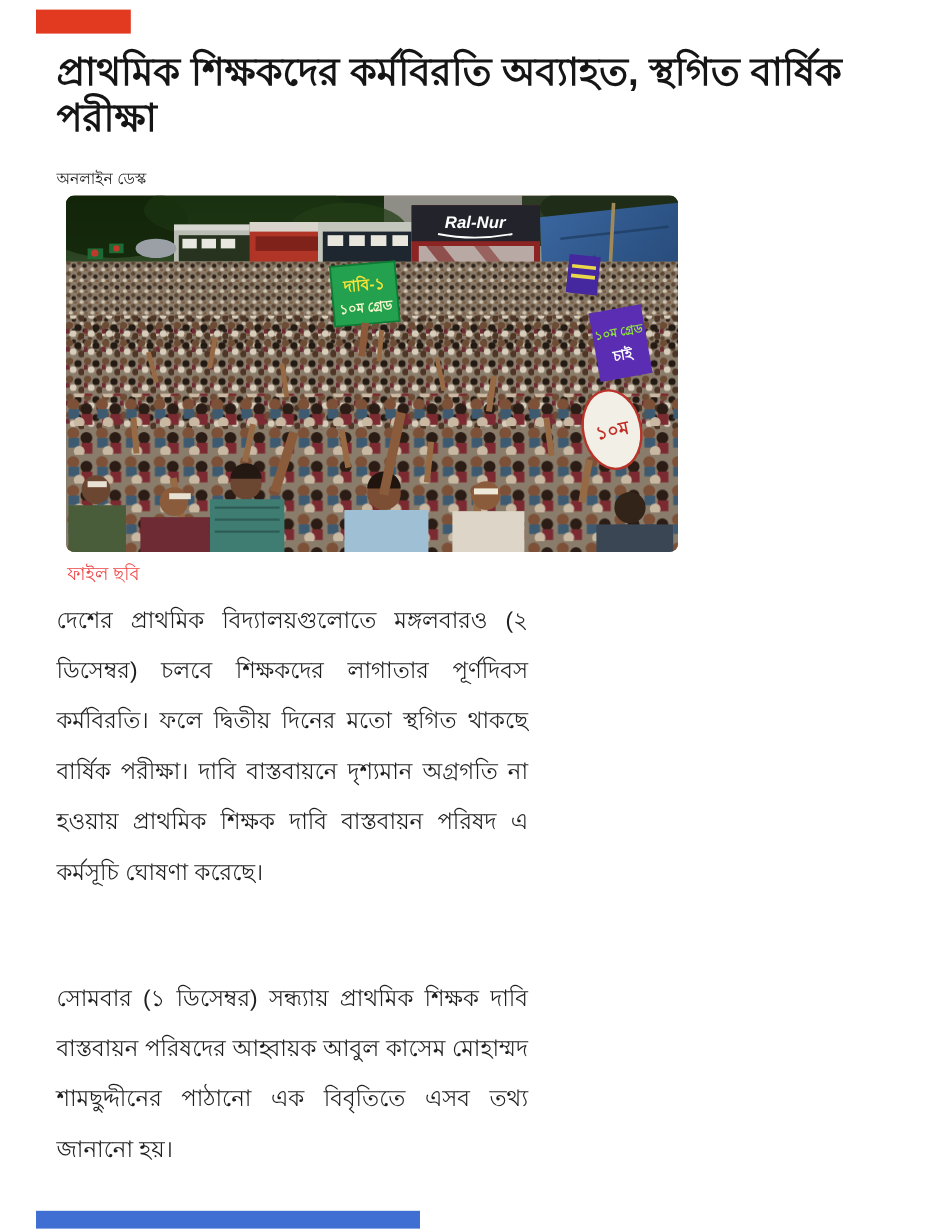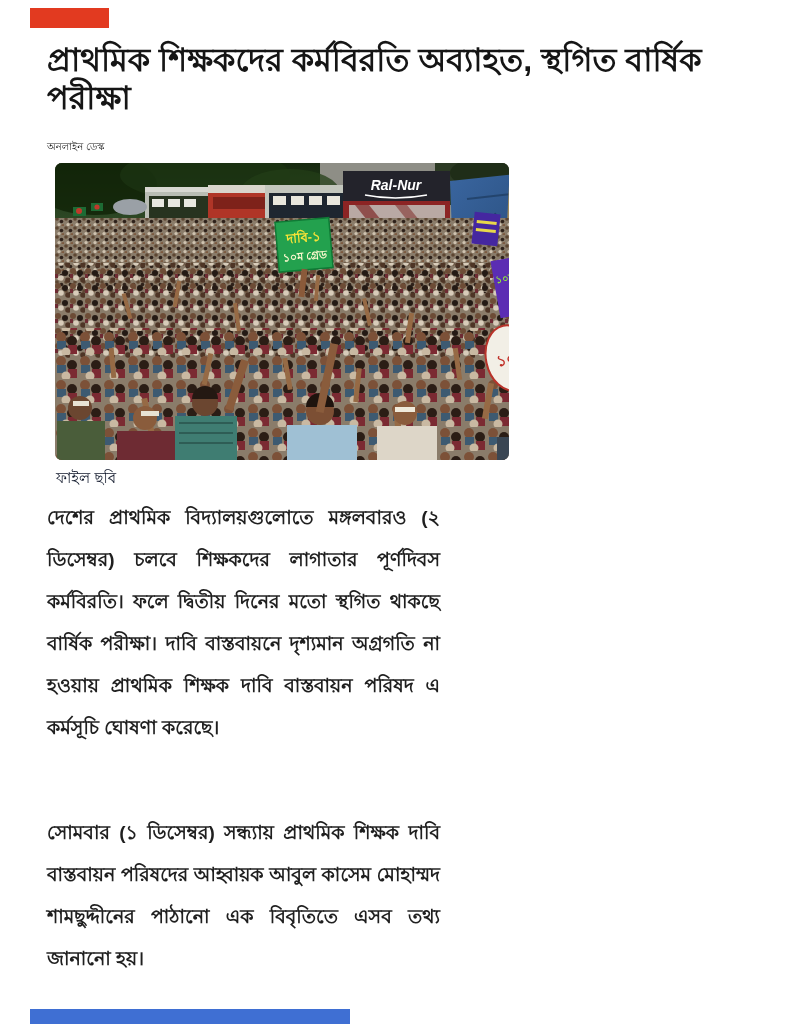--- a/index.html
+++ b/index.html
@@ -14,39 +14,38 @@
   #top-artifact    { left: 30px; top: 8px;    width: 79px;  height: 20px; background: #e23a20; }
   #bottom-artifact { left: 30px; top: 1009px; width: 320px; height: 15px; background: #3f6fd3; }
 
   #article-title {
     position: absolute; left: 47px; top: 41px; width: 668px;
     font-size: 32px; line-height: 38px; font-weight: 700;
     color: #151515; margin: 0;
   }
   #article-byline {
     position: absolute; left: 47px; top: 139px;
-    font-size: 10px; color: #1c1c1c;
+    font-size: 13px; color: #1c1c1c;
   }
   #article-image {
     position: absolute; left: 55px; top: 163px;
-    width: 454px; height: 297px;
+    width: 510px; height: 297px;
     border-radius: 7px; overflow: hidden;
     background: #8a7c6a;
   }
   #article-image svg { display: block; }
   #image-caption {
     position: absolute; left: 56px; top: 466px;
-    font-size: 15px; color: #0f172a;
+    font-size: 15px; color: #ef4444;
   }
   .para {
     position: absolute; left: 47px; width: 393px;
     font-size: 19px; line-height: 42px;
     text-align: justify; color: #1f1f1f;
     margin: 0;
-    font-weight: bold;
   }
   #para-1 { top: 497px; }
   #para-2 { top: 812px; }
   .svgtext { font-family: "Liberation Sans", "DejaVu Sans", sans-serif; }
 </style>
 </head>
 <body>
 
 <div class="artifact" id="top-artifact"></div>
 

